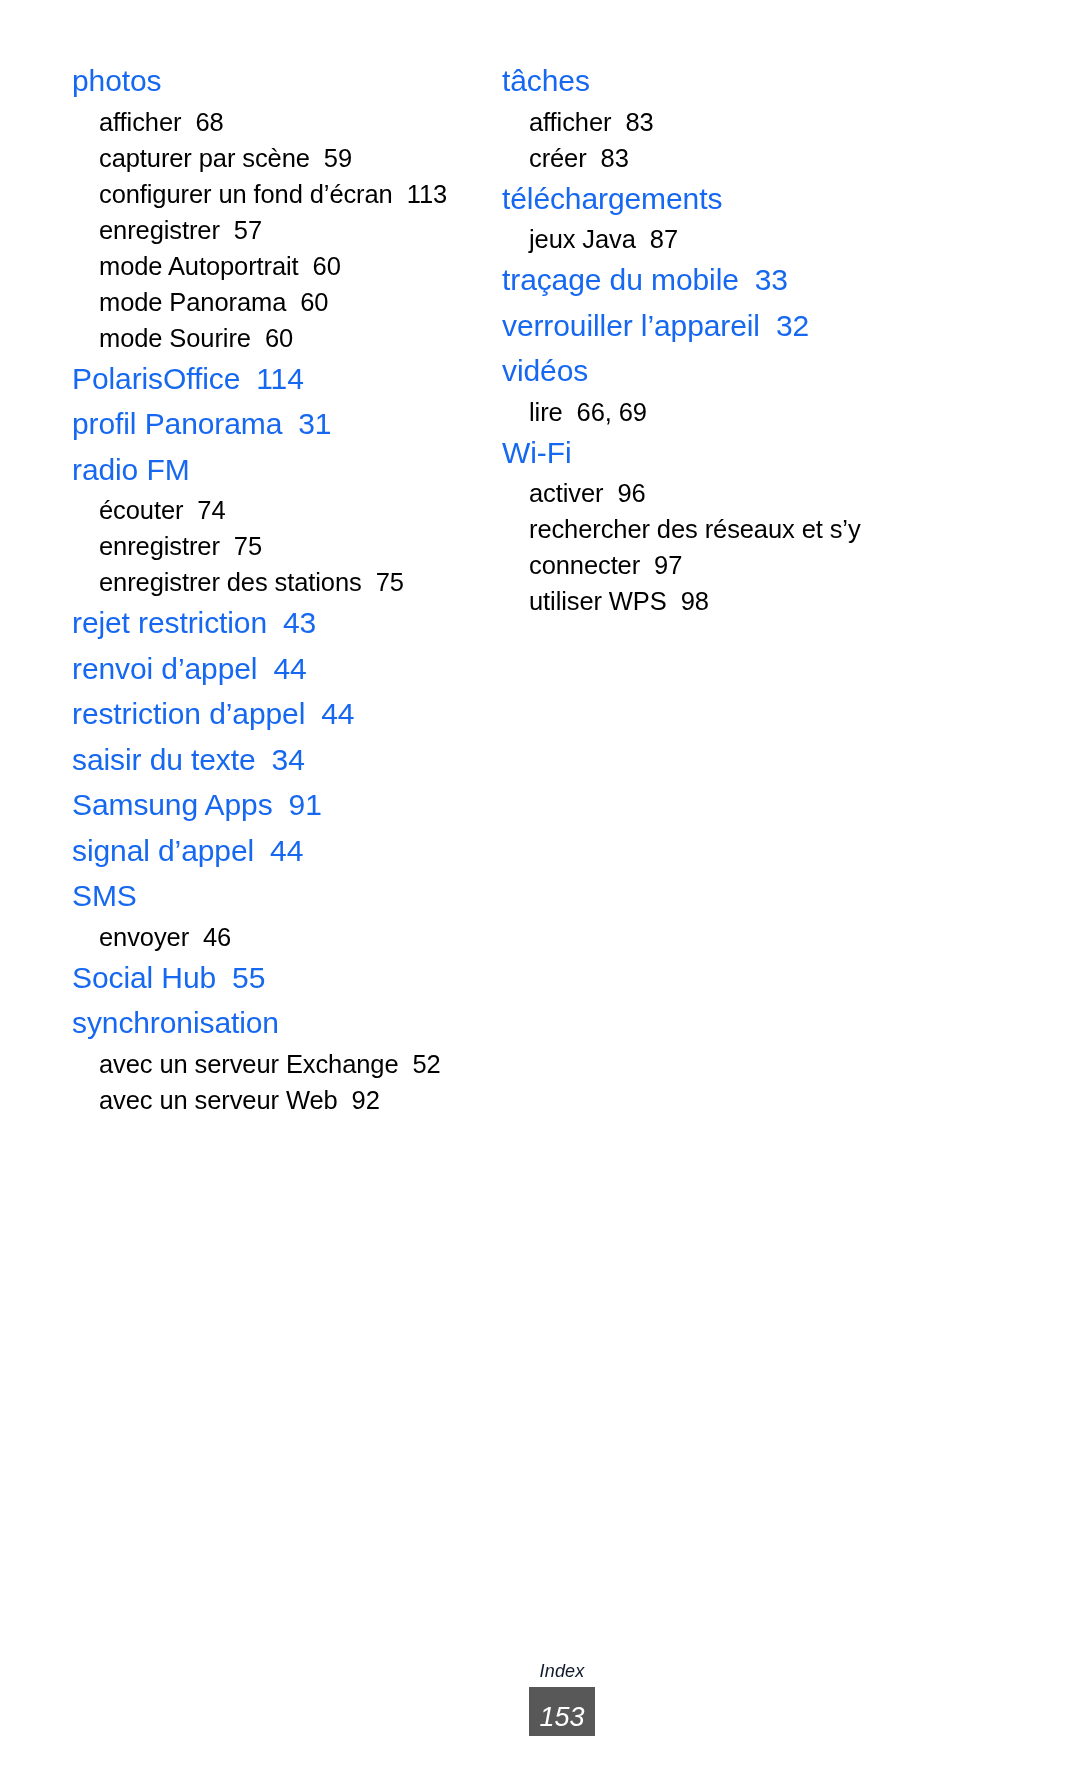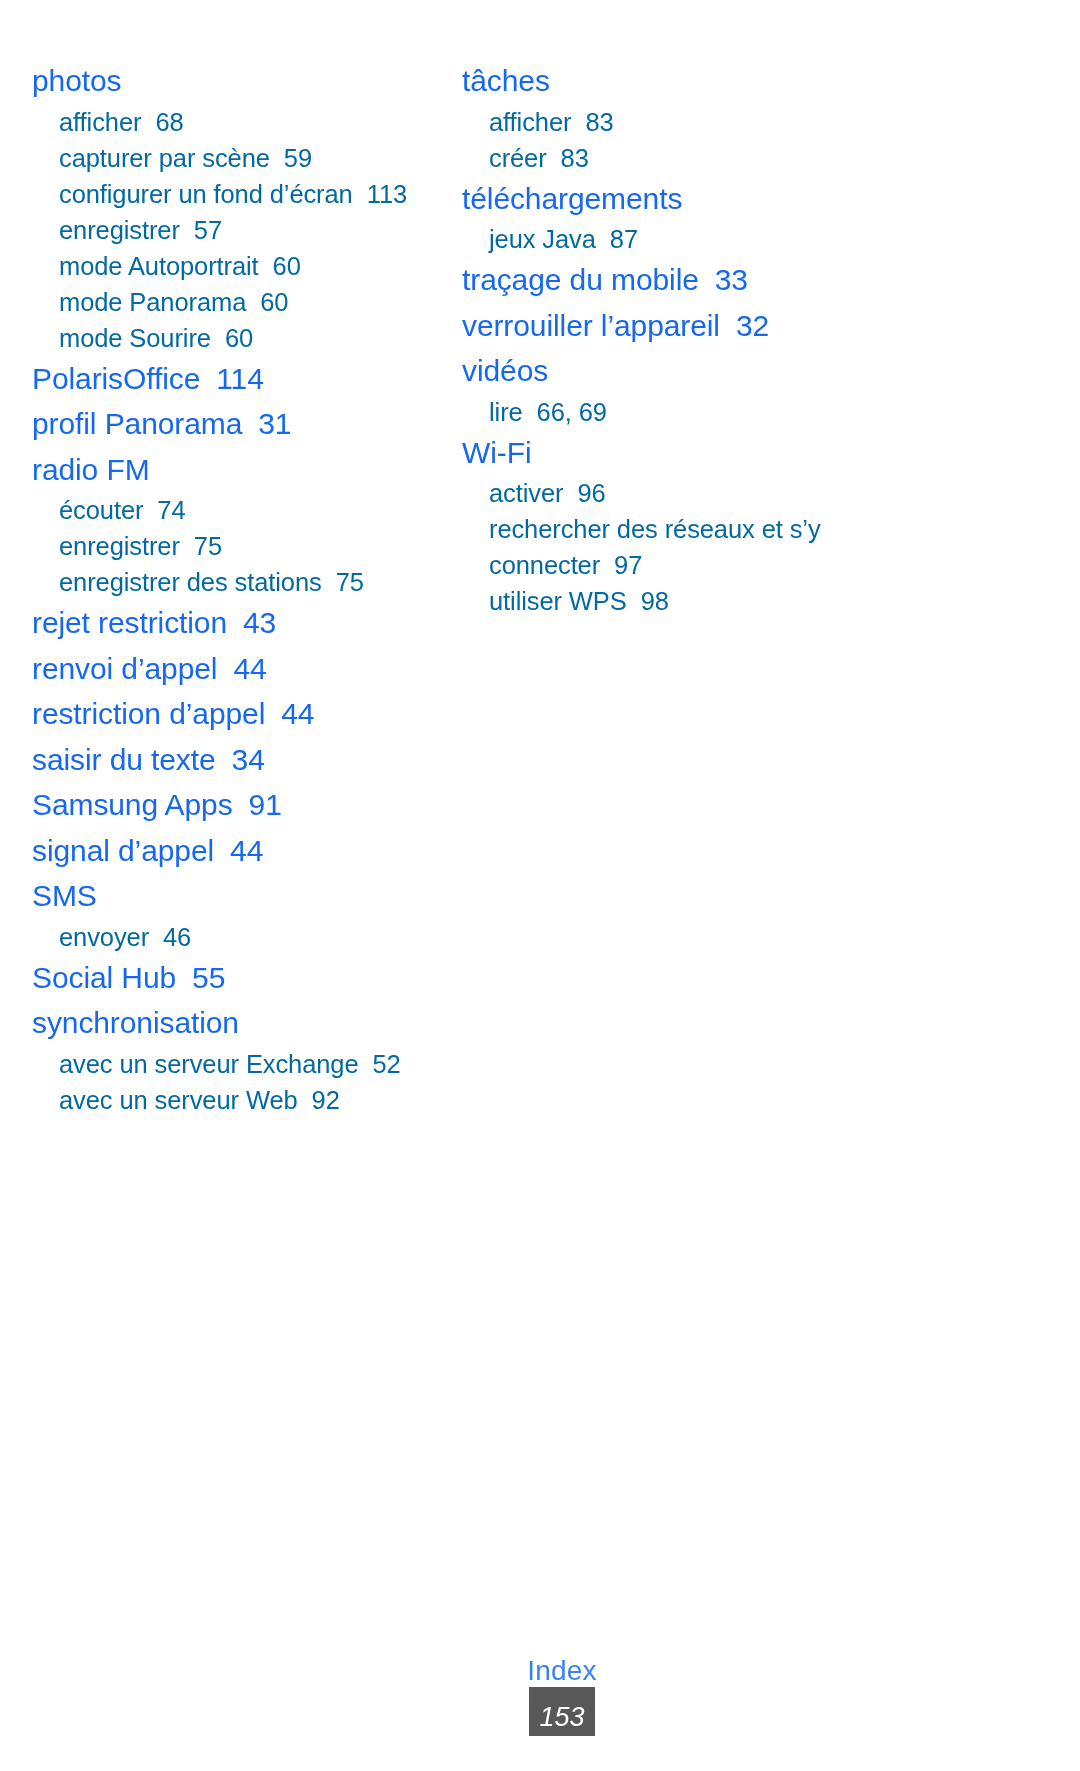--- a/index.html
+++ b/index.html
@@ -26,21 +26,21 @@
     display: flex;
     flex-direction: row;
     align-items: flex-start;
   }
 
   .column {
     box-sizing: border-box;
   }
   .column-left {
     width: 430px;
-    margin-left: 32px;
+    margin-left: 72px;
   }
   .column-right {
     width: 450px;
     margin-left: 0px;
   }
 
   
   .entry {
     margin: 0;
     padding: 0;
@@ -55,21 +55,21 @@
   }
   .entry-head .pg {
     margin-left: 16px;
   }
   .subentries {
     margin: 0;
     padding: 0;
     list-style: none;
   }
   .subentry {
-    color: #0369a1;
+    color: #000000;
     font-size: 25.5px;
     line-height: 36px;
     font-weight: 400;
     padding-left: 27px;
     white-space: nowrap;
     letter-spacing: -0.1px;
   }
   .subentry .pg {
     margin-left: 14px;
   }
@@ -80,22 +80,23 @@
 
   
   .footer {
     position: absolute;
     left: 0;
     top: 1658px;
     width: 1080px;
     text-align: center;
   }
   .footer-label {
-    font-size: 28px;
-    color: #3b82f6;
+    font-style: italic;
+    font-size: 18px;
+    color: #0f172a;
     line-height: 26px;
     font-family: "Liberation Sans", "DejaVu Sans", sans-serif;
     letter-spacing: 0.2px;
     display: block;
     margin-left: 44px;
   }
   .footer-pagebox {
     display: inline-block;
     background: #585858;
     color: #ffffff;

